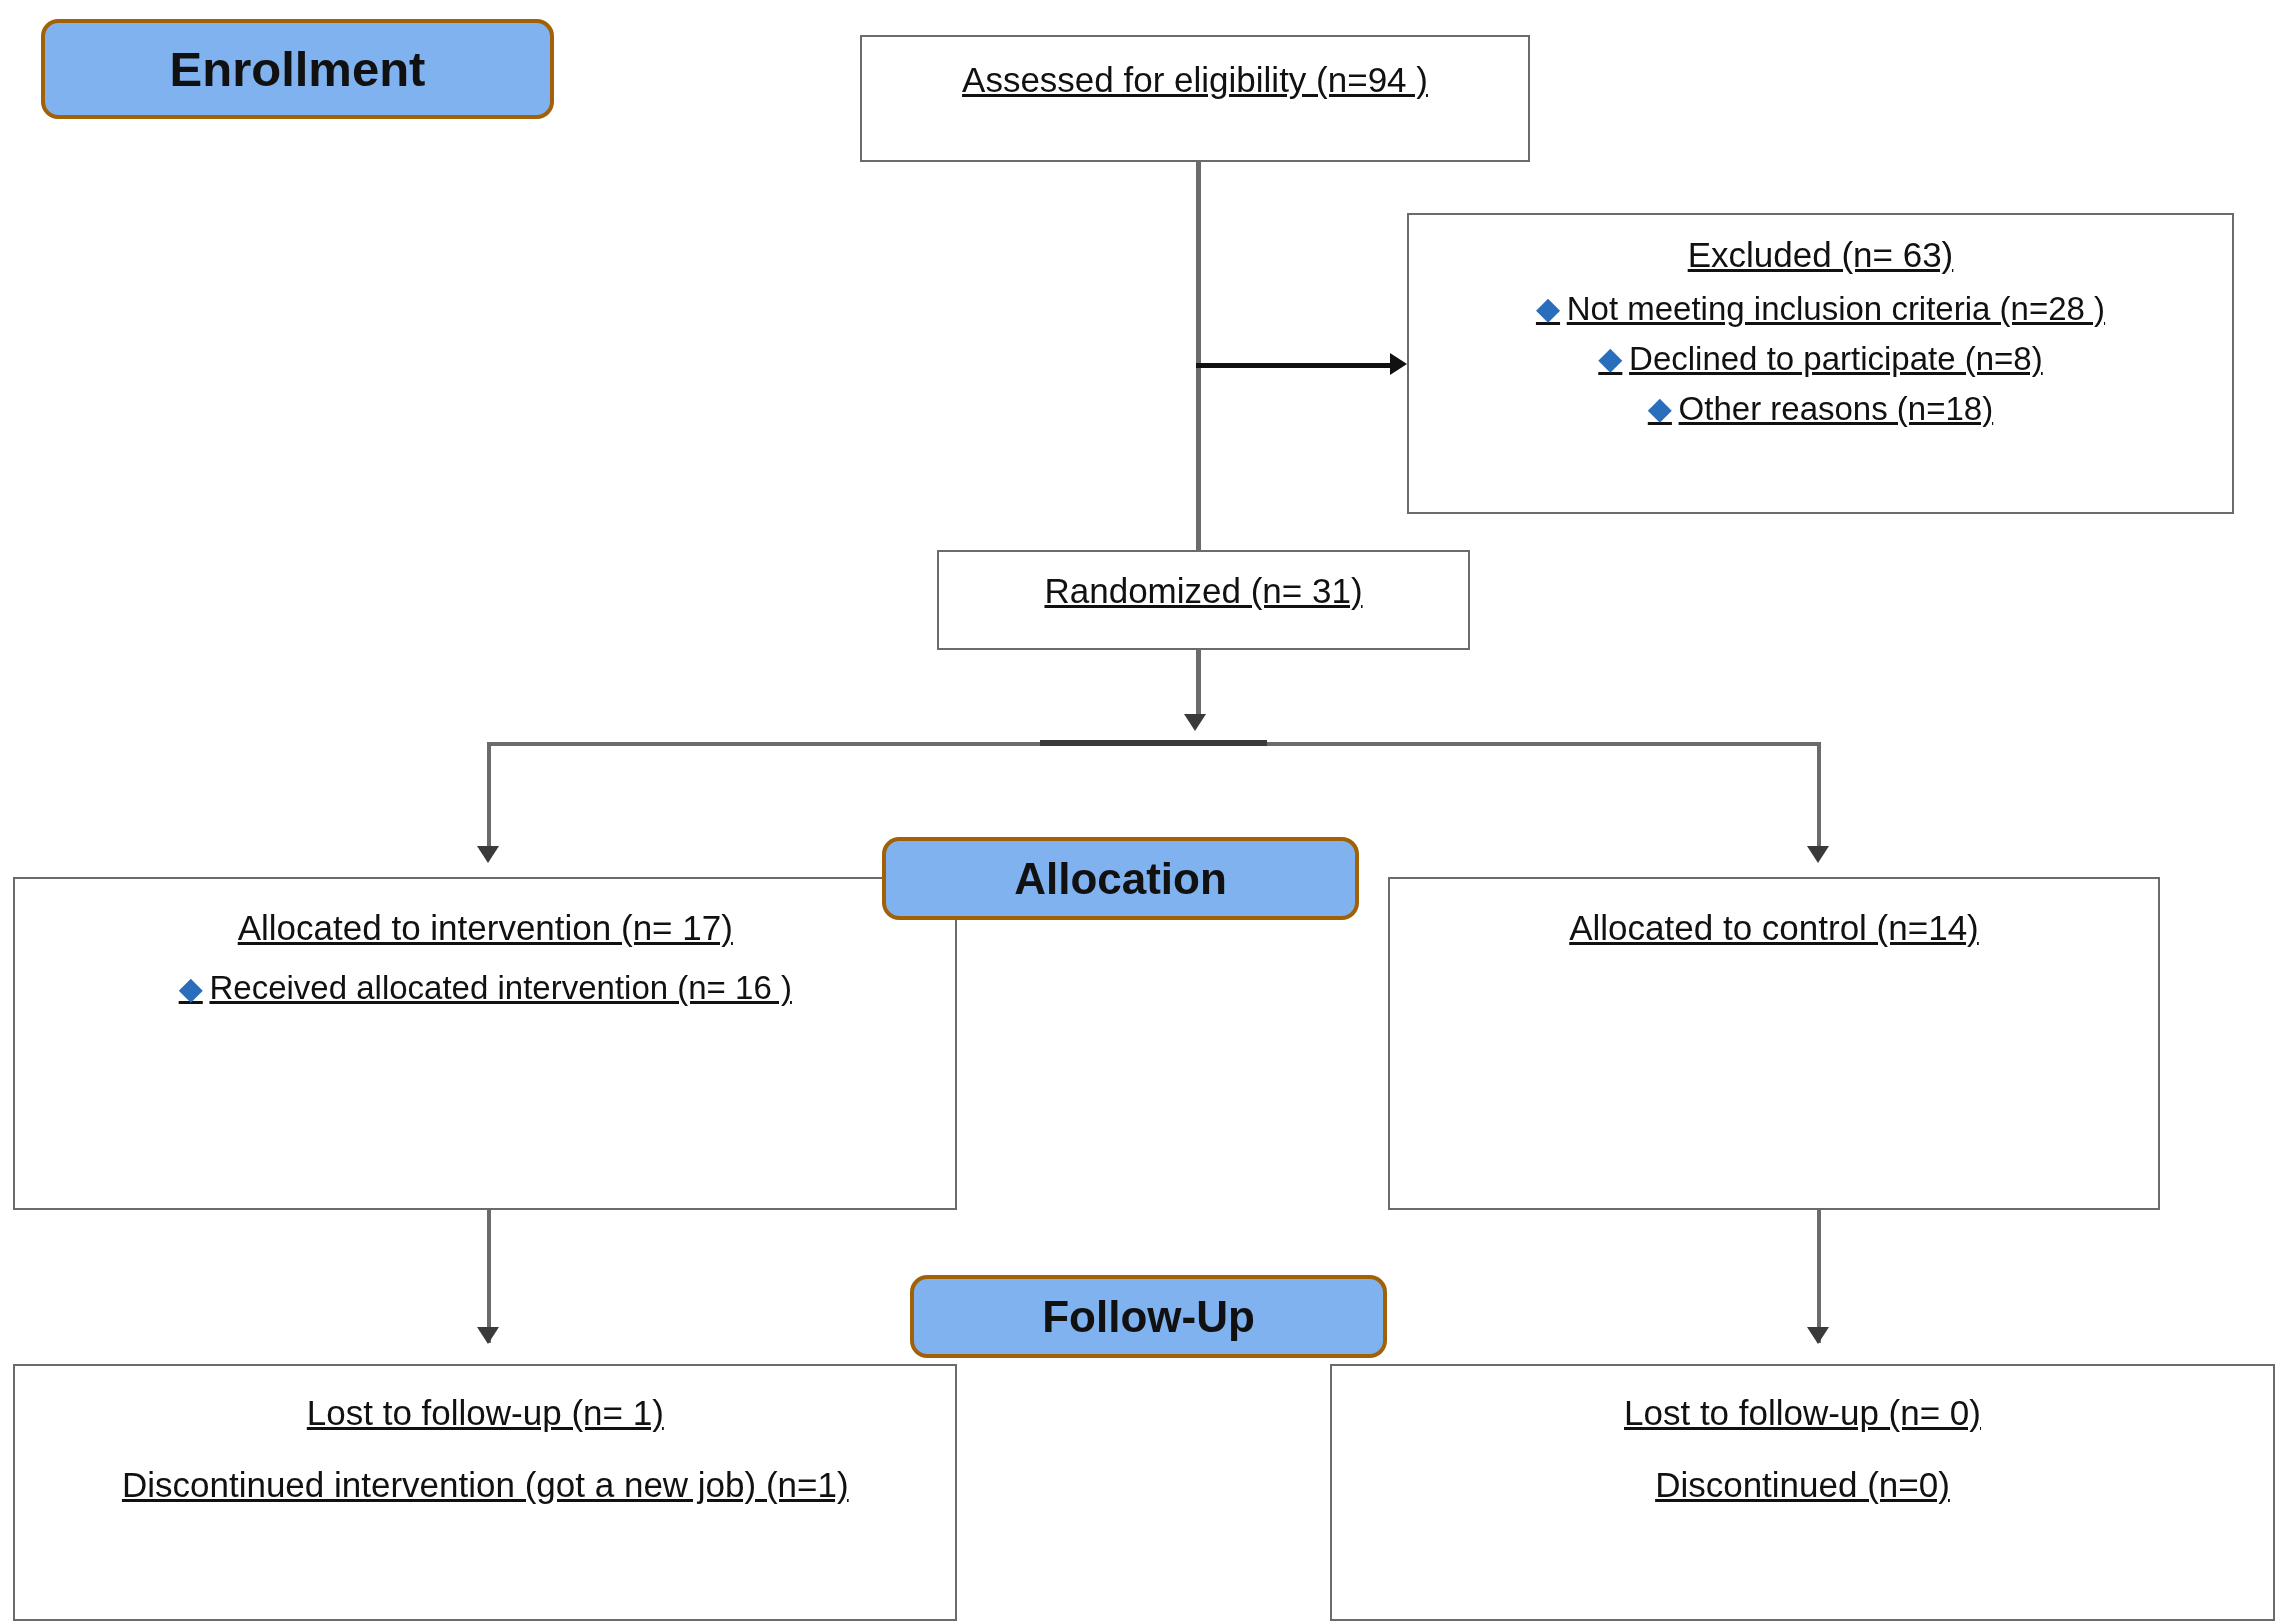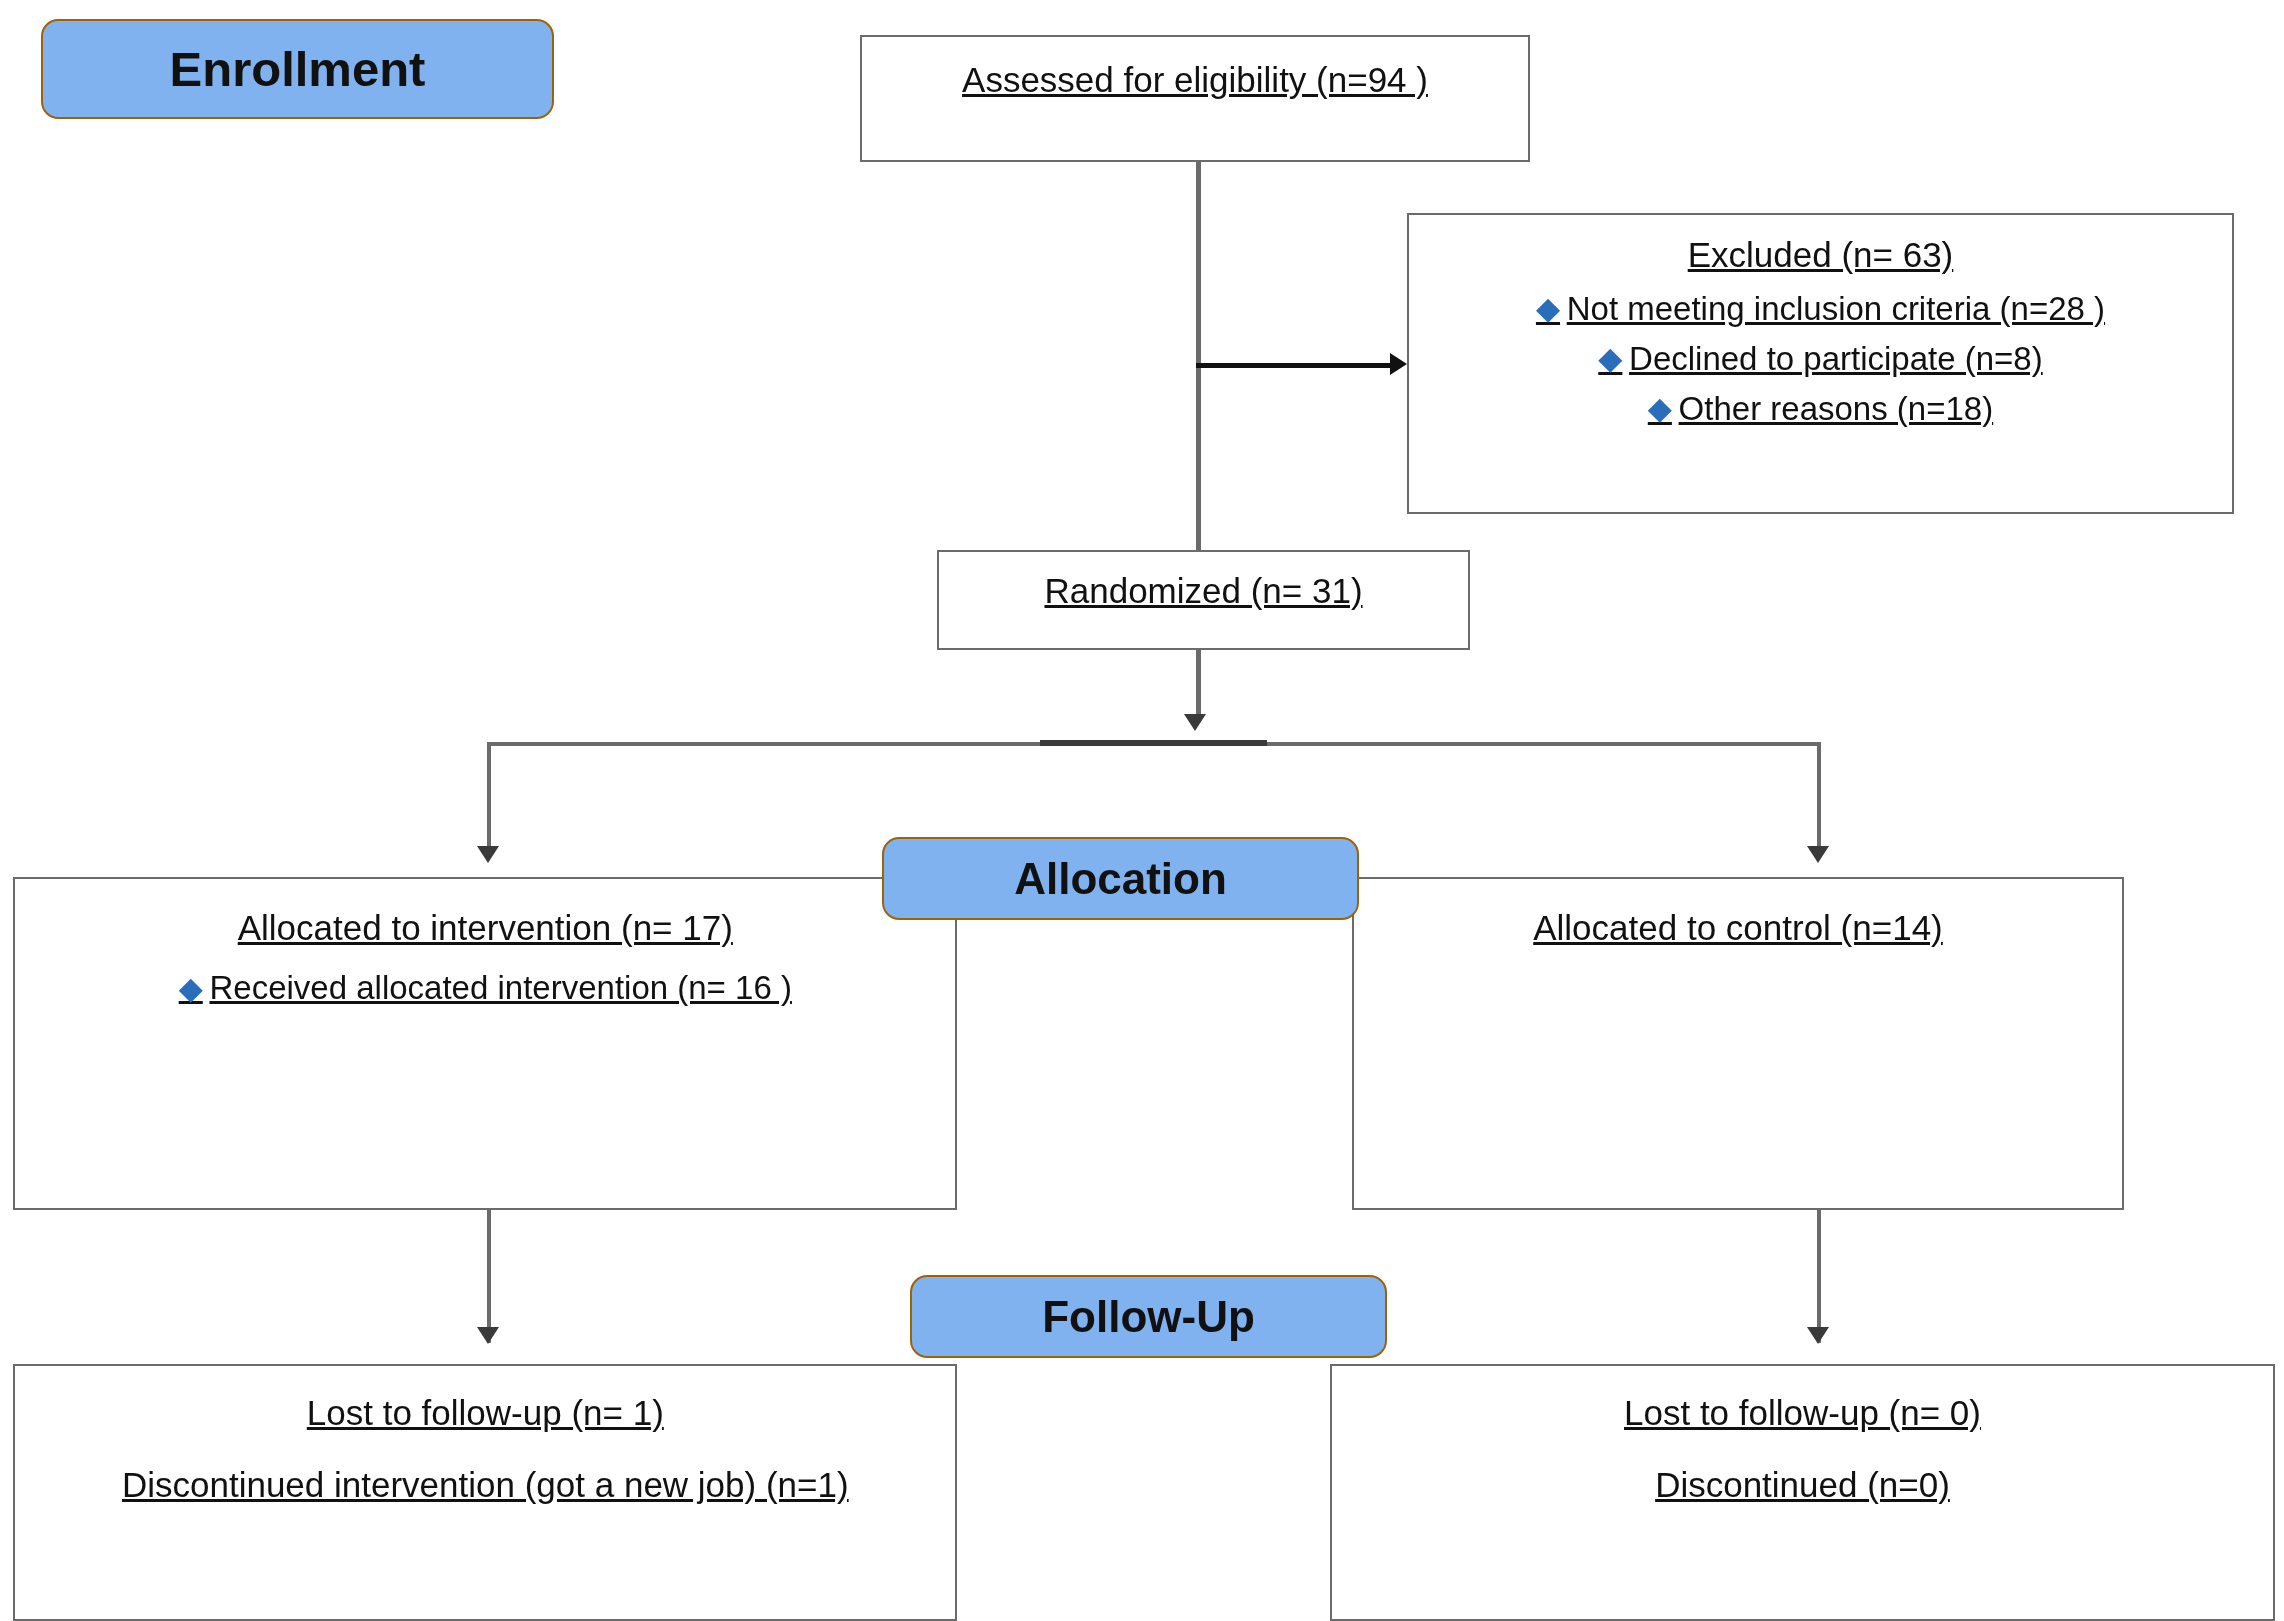--- a/index.html
+++ b/index.html
@@ -15,21 +15,21 @@
     width: 2284px;
     height: 1621px;
     background: #ffffff;
     overflow: hidden;
   }
 
   
   .stage-pill {
     position: absolute;
     background: #7FB2EE;
-    border: 2px solid #a16207;
+    border: 4px solid #a16207;
     border-radius: 17.3px;
     display: flex;
     align-items: center;
     justify-content: center;
     font-weight: bold;
     color: #111111;
     z-index: 30;
     box-sizing: border-box;
   }
 
@@ -147,21 +147,21 @@
 
   <div class="box" style="left:13.3px; top:877px; width:944px; height:333px;">
     <div class="inner" style="padding-top:29px;">
       <span class="line center" style="font-size:35px;">Allocated to intervention (n= 17)</span>
       <span class="bullet-line center" style="font-size:33px; margin-top:21.3px;">
         <span class="bullet">◆</span><span>Received allocated intervention (n= 16 )</span>
       </span>
     </div>
   </div>
 
-  <div class="box" style="left:1352px; top:877px; width:772px; height:333px;">
+  <div class="box" style="left:1388px; top:877px; width:772px; height:333px;">
     <div class="inner" style="padding-top:29px;">
       <span class="line center" style="font-size:35px;">Allocated to control (n=14)</span>
     </div>
   </div>
 
   <div class="stage-pill" style="left:882px; top:837px; width:477px; height:83px; font-size:44px;">
     <span>Allocation</span>
   </div>
 
   <div class="vline" style="left:487px; top:1210px; width:4px; height:133px;"></div>

